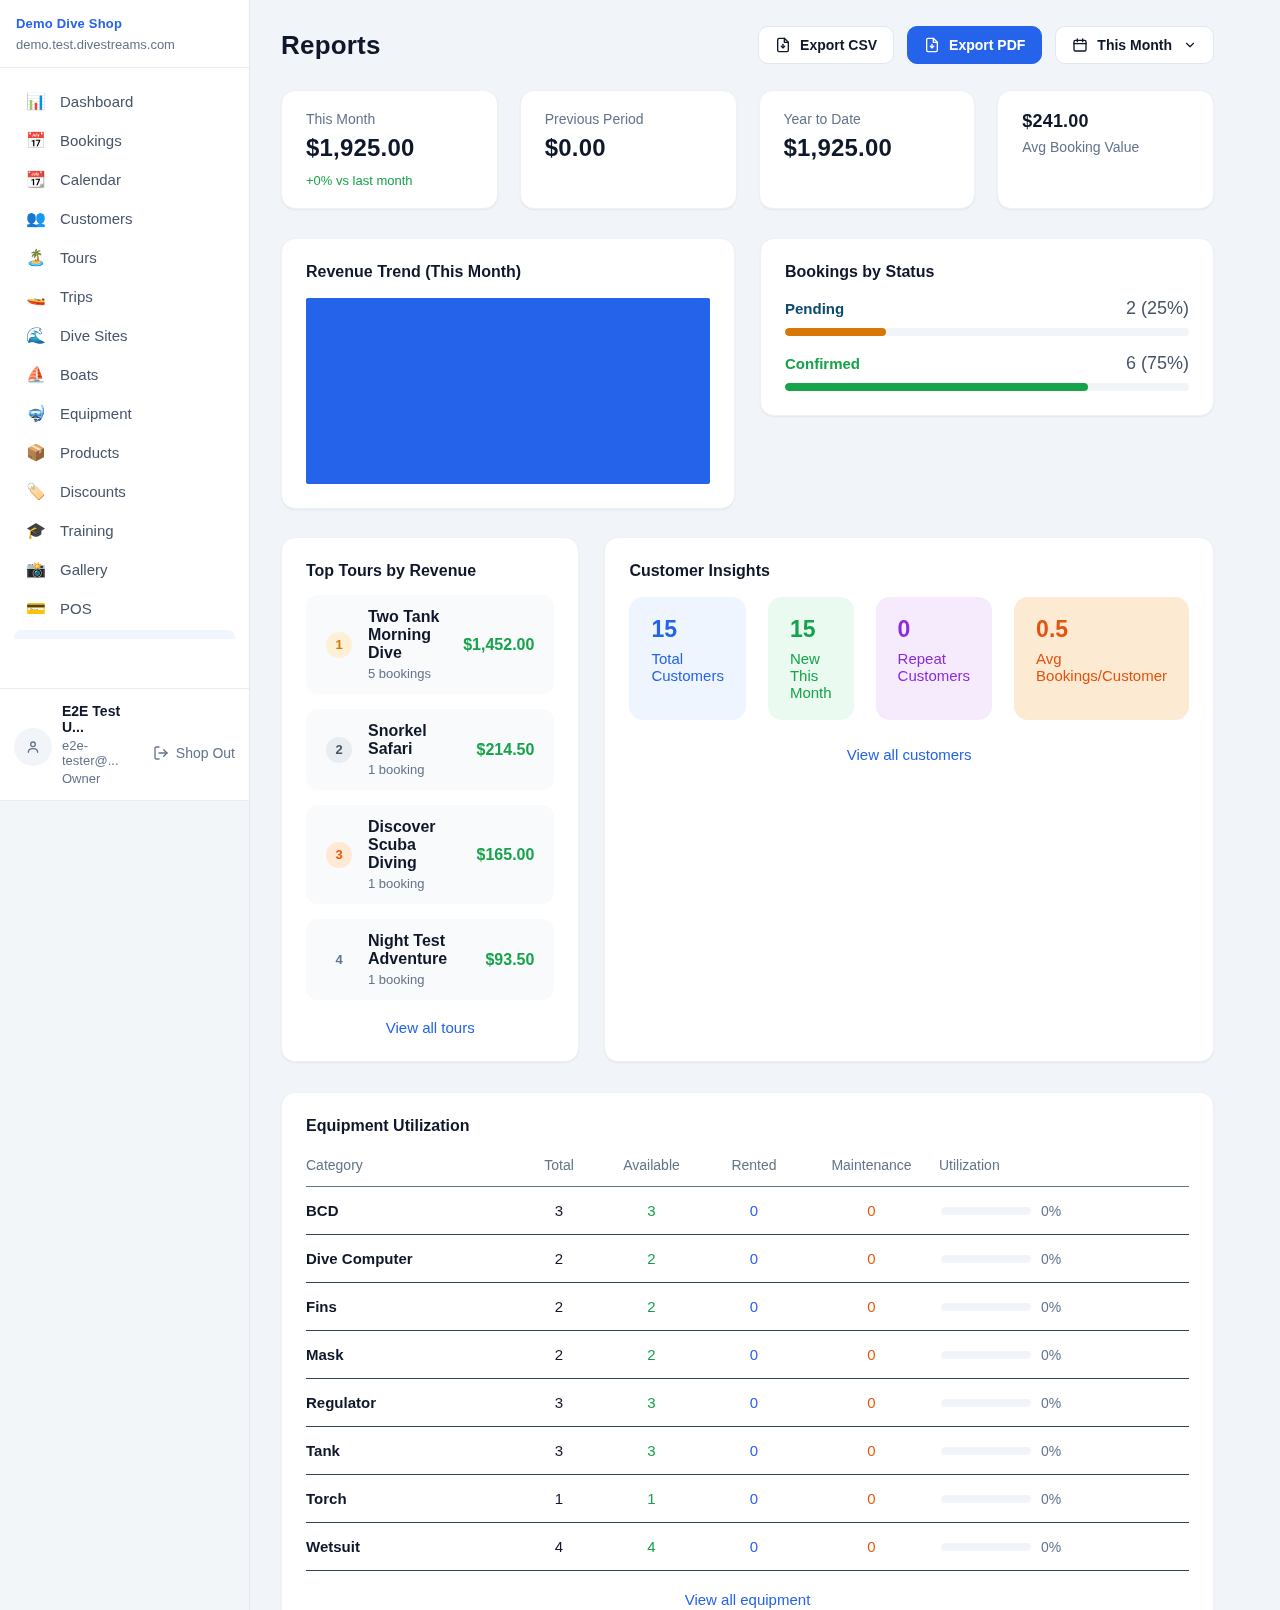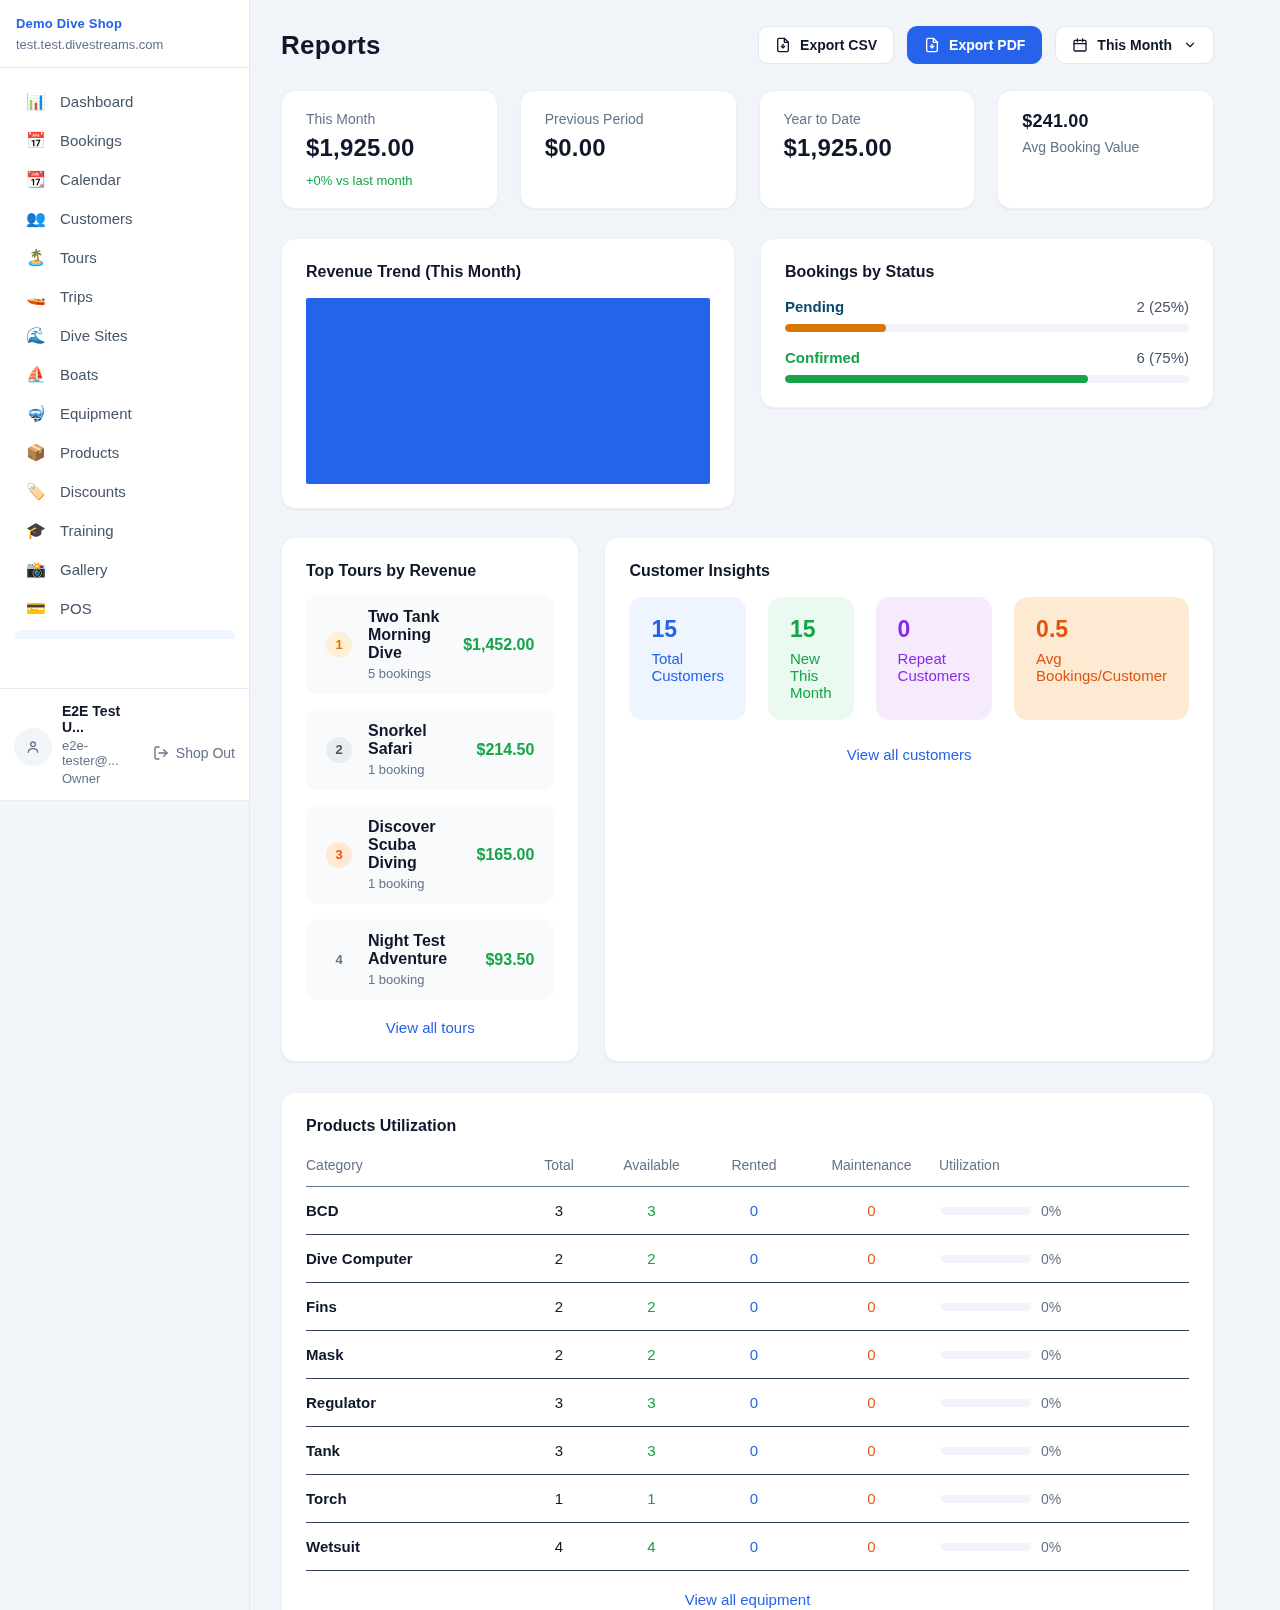--- a/index.html
+++ b/index.html
@@ -56,21 +56,21 @@
   .stat.alt .stat-value { margin-top:0; font-size:18px; }
   .stat.alt .stat-label { margin-top:7px; }
 
   
   .row2 { display:grid; grid-template-columns:1fr 1fr; gap:25px; align-items:start; margin-bottom:28px; }
   .pad { padding:24px; }
   .chart-block { margin-top:17px; height:186px; border-radius:2px; }
   .status-row { margin-top:17px; }
   .status-top { display:flex; align-items:center; justify-content:space-between; }
   .status-label { font-size:15px; font-weight:700; }
-  .status-count { font-size:15px; color:#475569; }
+  .status-count { font-size:18px; color:#475569; }
   .track { margin-top:9px; height:8px; border-radius:999px; background:#f1f5f9; overflow:hidden; }
   .fill { height:8px; border-radius:999px; }
 
   
   .row3 { display:grid; grid-template-columns:1fr 1fr; gap:25px; margin-bottom:30px; }
   .tour-row { display:flex; align-items:center; gap:16px; background:#f8fafc; border-radius:12px;
               padding:13px 20px; margin-top:15px; }
   .rank { width:26px; height:26px; border-radius:50%; display:flex; align-items:center;
           justify-content:center; font-size:13px; font-weight:700; flex:0 0 26px; }
   .tour-name { font-size:16px; font-weight:700; color:#0f172a; }
@@ -103,21 +103,21 @@
 </style>
 </head>
 <body>
 
 <div class="app">
 
   <div class="rail">
     <aside class="sidebar">
       <div class="sb-head">
         <div class="sb-title">Demo Dive Shop</div>
-        <div class="sb-domain">test.test.divestreams.com</div>
+        <div class="sb-domain">demo.test.divestreams.com</div>
       </div>
       <nav class="nav">
         <div class="nav-item">
           <span class="nav-icon">📊</span>
           <span>Dashboard</span>
         </div>
         <div class="nav-item">
           <span class="nav-icon">📅</span>
           <span>Bookings</span>
         </div>
@@ -340,21 +340,21 @@
           <div class="tile" style="background: rgb(253, 234, 211); color: rgb(226, 83, 15);">
             <div class="tile-value">0.5</div>
             <div class="tile-label">Avg Bookings/Customer</div>
           </div>
         </div>
         <div class="link-center" style="margin-top:26px;"><a class="link">View all customers</a></div>
       </div>
     </div>
 
     <div class="card equip">
-      <div class="card-title">Products Utilization</div>
+      <div class="card-title">Equipment Utilization</div>
       <div class="tbl">
         <div class="trow thead">
           <span>Category</span>
           <span class="num">Total</span>
           <span class="num">Available</span>
           <span class="num">Rented</span>
           <span class="num">Maintenance</span>
           <span>Utilization</span>
         </div>
 

